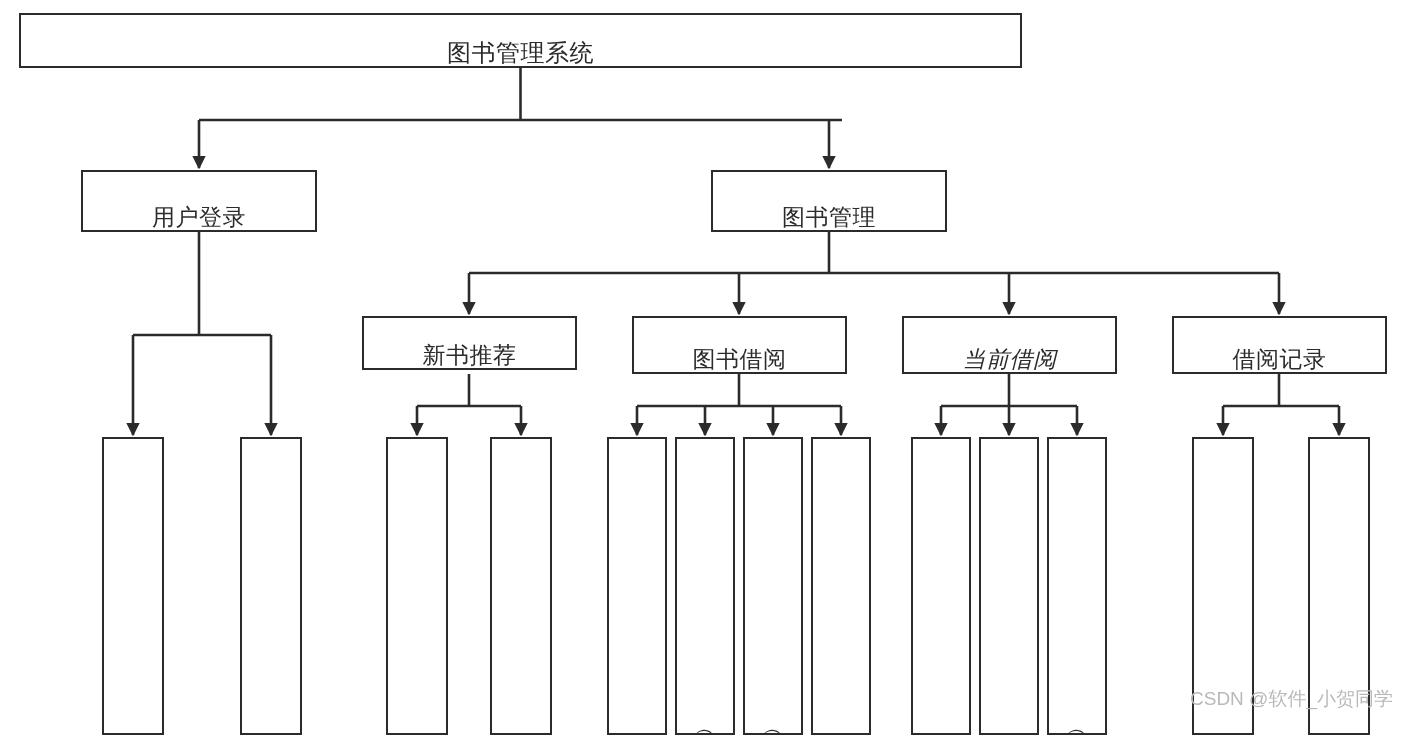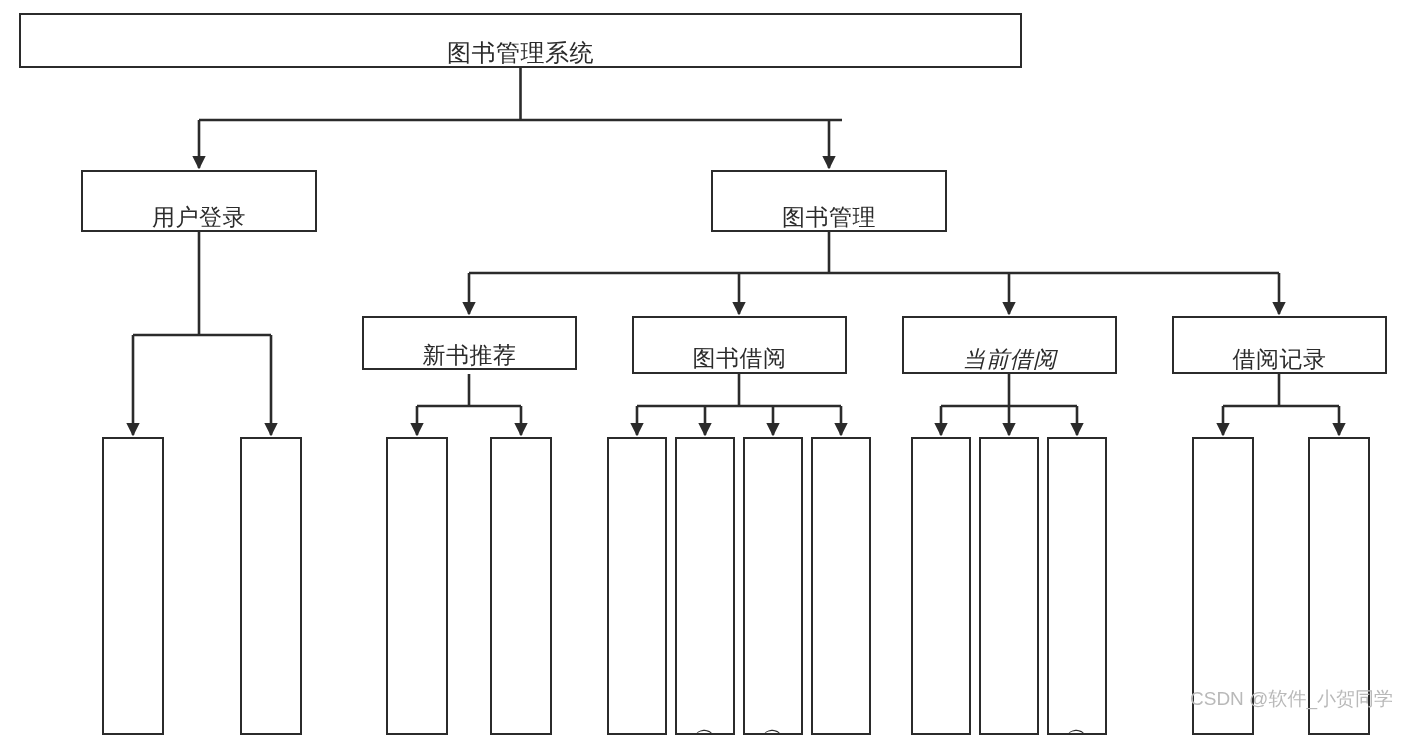--- a/index.html
+++ b/index.html
@@ -131,21 +131,21 @@
   <div class="node-box node-h" style="left:81px; top:170px; width:236px; height:62px;">
     <span class="node-label">用户登录</span>
   </div>
   <div class="node-box node-h" style="left:711px; top:170px; width:236px; height:62px;">
     <span class="node-label">图书管理</span>
   </div>
 
   <div class="node-box node-h" style="left:362px; top:316px; width:215px; height:54px;">
     <span class="node-label">新书推荐</span>
   </div>
-  <div class="node-box node-h" style="left:632px; top:316px; width:215px; height:58px;font-family:Liberation Serif, serif;">
+  <div class="node-box node-h" style="left:632px; top:316px; width:215px; height:58px;">
     <span class="node-label">图书借阅</span>
   </div>
   <div class="node-box node-h" style="left:902px; top:316px; width:215px; height:58px;font-style:italic;">
     <span class="node-label">当前借阅</span>
   </div>
   <div class="node-box node-h" style="left:1172px; top:316px; width:215px; height:58px;">
     <span class="node-label">借阅记录</span>
   </div>
 
   <div class="node-box node-v" style="left:102px; top:437px; width:62px; height:298px;">

